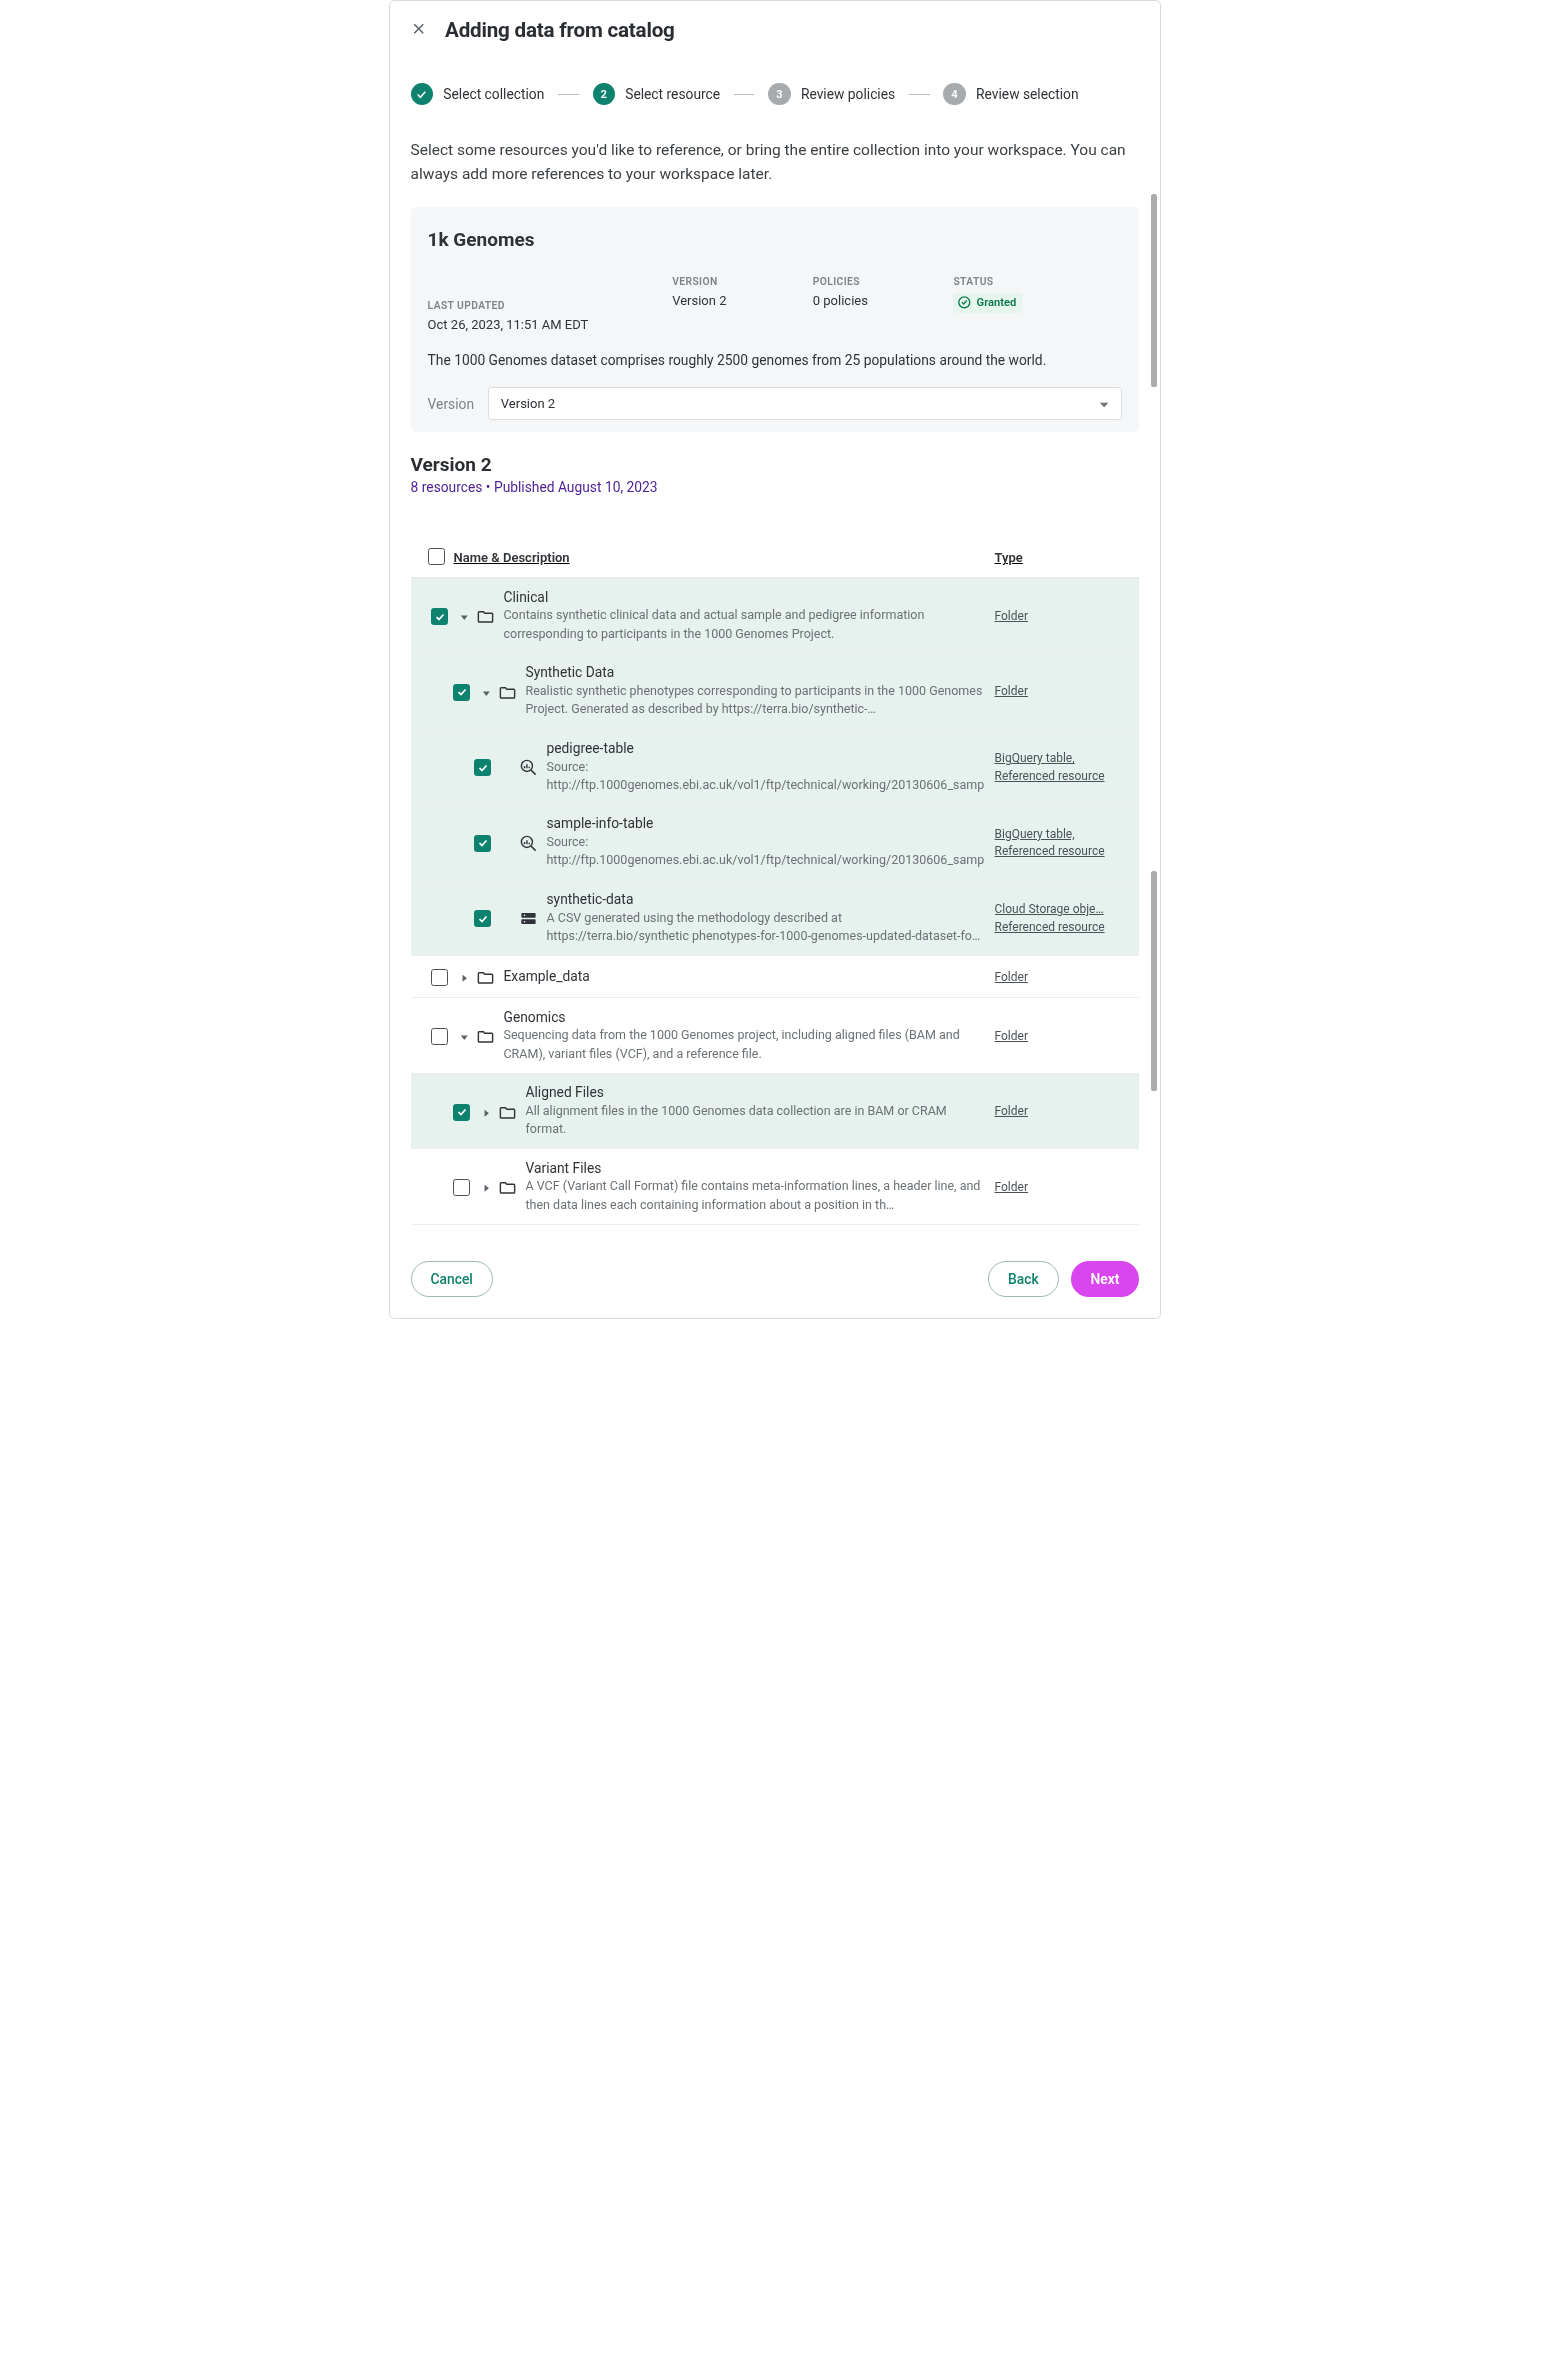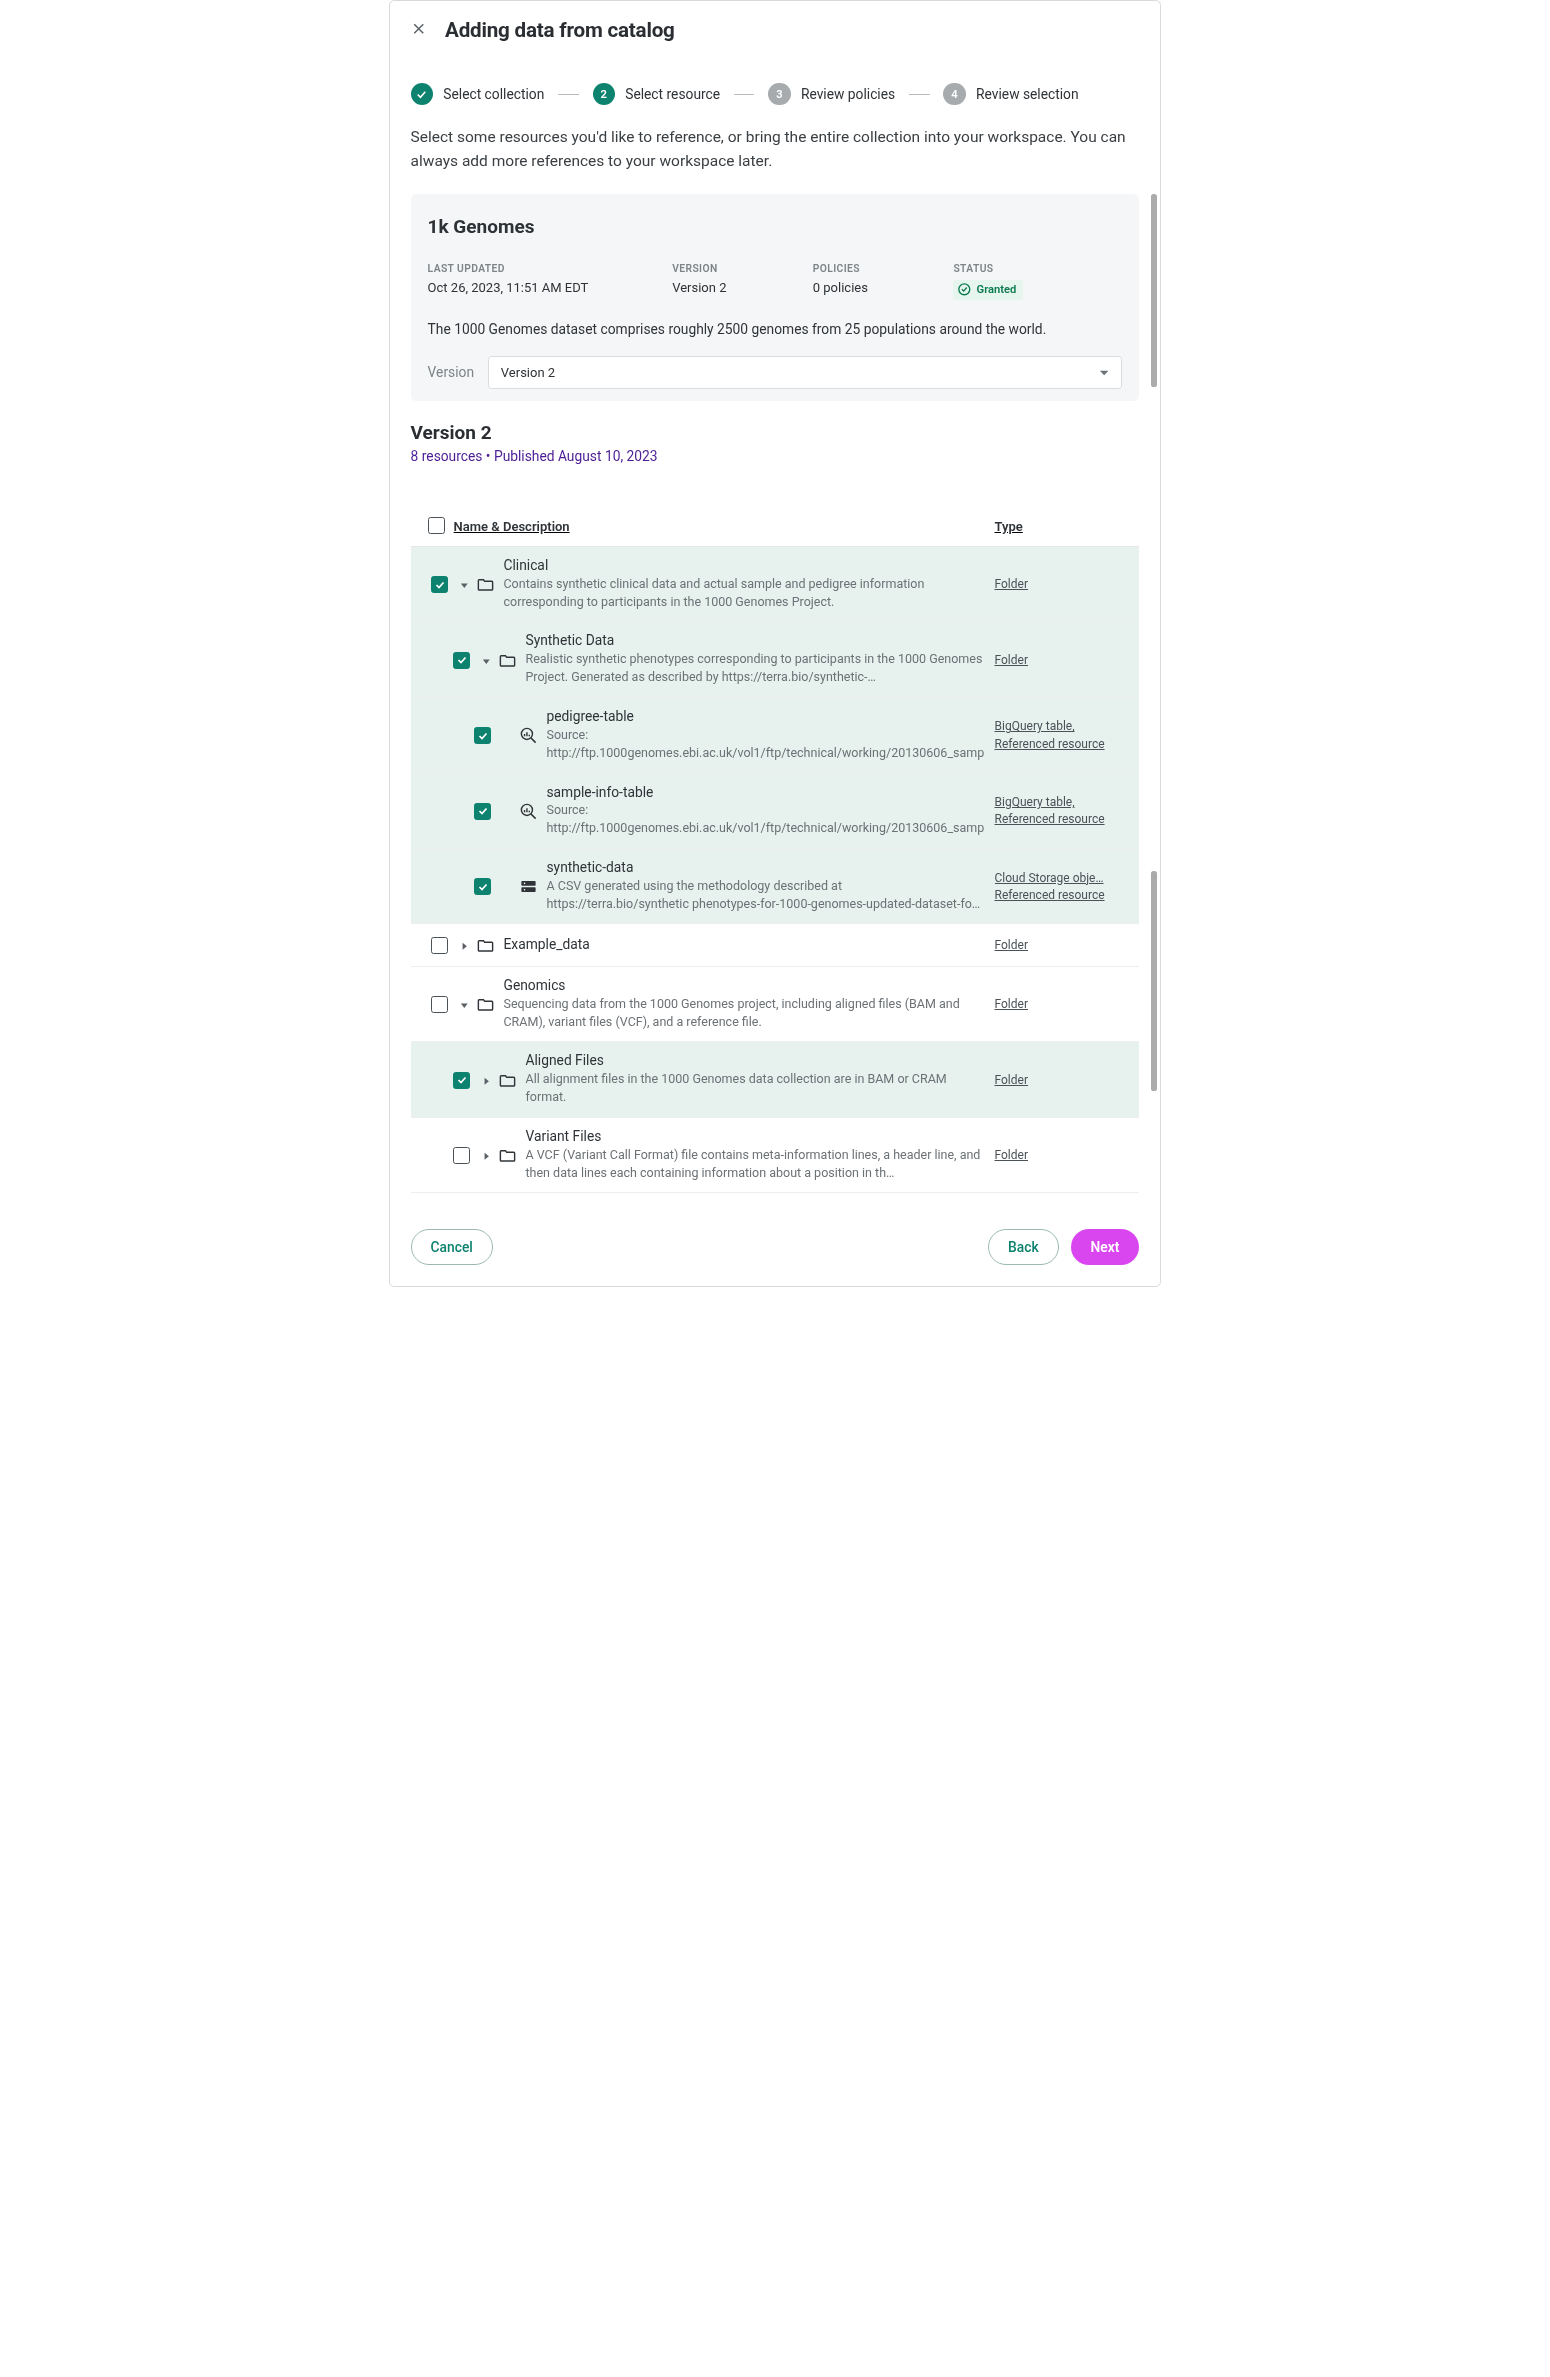--- a/index.html
+++ b/index.html
@@ -27,21 +27,21 @@
     font-size: 20.6px;
     font-weight: 700;
     color: #2a2e32;
     letter-spacing: -0.2px;
   }
   
   .stepper {
     display: flex;
     align-items: center;
     gap: 13.8px;
-    margin-bottom: 20px;
+    margin-bottom: 33px;
   }
   .step {
     display: flex;
     align-items: center;
     gap: 10.3px;
   }
   .step-circle {
     width: 22.4px;
     height: 22.4px;
     border-radius: 50%;
@@ -73,21 +73,21 @@
     font-size: 19px;
     font-weight: 700;
     color: #2e3236;
     margin-bottom: 24px;
   }
   .meta-row {
     display: flex;
     gap: 20.6px;
     margin-bottom: 20.6px;
   }
-  .meta-col-0 { flex: 0 0 224px; }
+  .meta-col-0 { flex: 0 0 224px; margin-top: 24px; }
   .meta-col-1 { flex: 0 0 120px; }
   .meta-col-2 { flex: 0 0 120px; }
   .meta-col-3 { flex: 0 0 120px; }
   .meta-label {
     font-size: 10.3px;
     letter-spacing: 0.4px;
     color: #7d8387;
     font-weight: 600;
     margin-bottom: 5.2px;
   }

